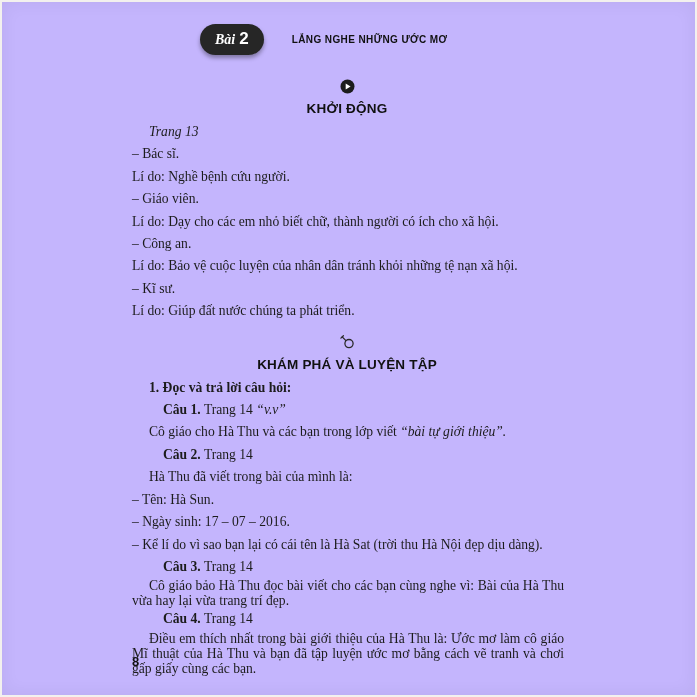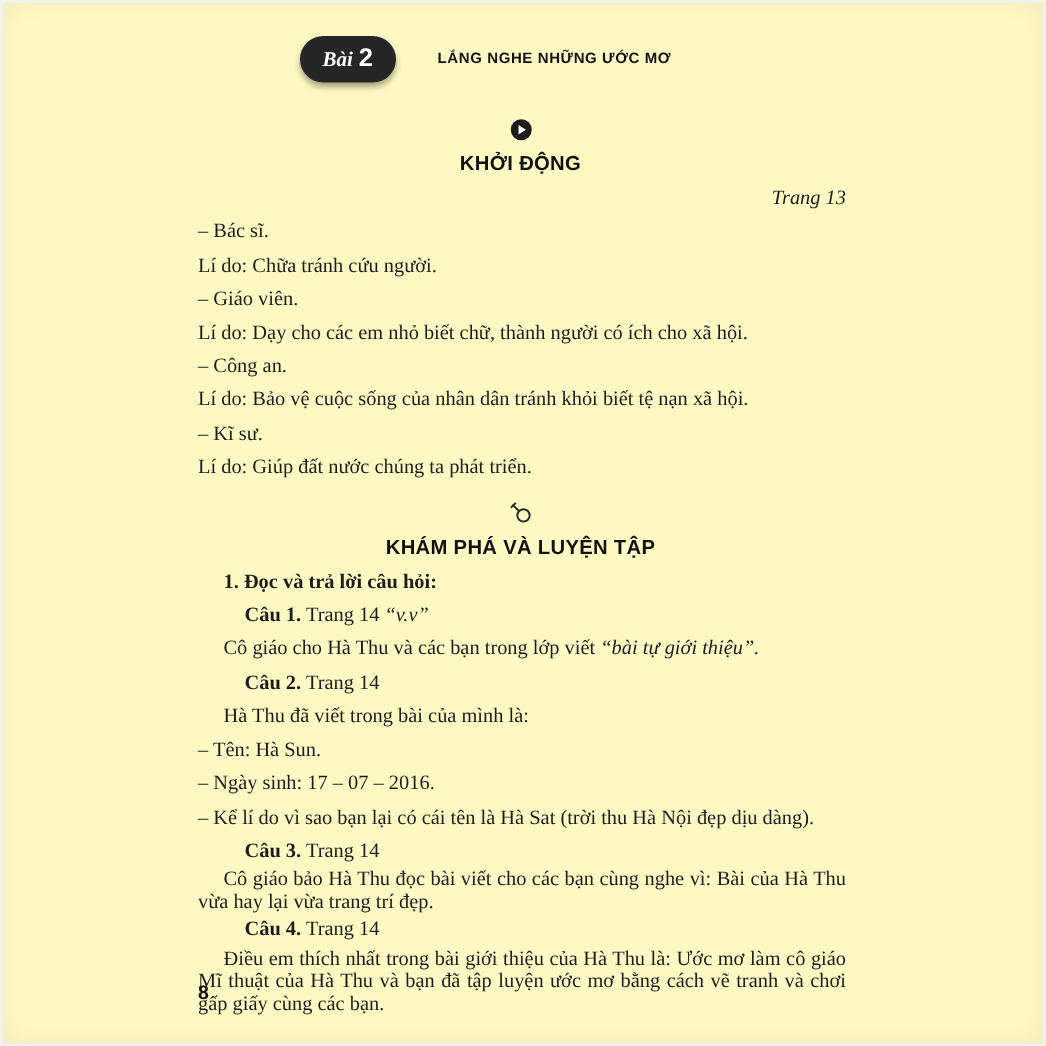--- a/index.html
+++ b/index.html
@@ -6,21 +6,21 @@
   body {
     width: 697px; height: 697px;
     background: #f3f1ee;
     font-family: "Liberation Serif", serif;
     overflow: hidden;
   }
   .page {
     position: relative;
     width: 693px; height: 693px;
     margin: 2px;
-    background: #fef9c3;
+    background: #c4b5fd;
     box-shadow: inset 0 0 18px rgba(0,0,0,0.06);
     color: #1c1c1c;
   }
 
   
   .title-row {
     position: absolute;
     top: 22px; left: 198px;
     display: flex; align-items: center; gap: 28px;
   }
@@ -62,21 +62,21 @@
   .section-heading.second { margin-top: 11px; }
   .icon-wrap { display: inline-flex; width: 16px; height: 16px; align-items: center; justify-content: center; }
 
   .line {
     margin: 0;
     font-size: 13.6px;
     line-height: 22.4px;
     color: #1c1c1c;
   }
   .indent { text-indent: 17px; }
-  .italic { font-style: italic; text-align: right; }
+  .italic { font-style: italic; }
   .bold { font-weight: 700; }
   .justify { text-align: justify; }
   .para {
     margin: 0;
     font-size: 13.6px;
     line-height: 15px;
     text-indent: 17px;
     text-align: justify;
   }
   .q-label { font-weight: 700; margin-left: 14px; }
@@ -112,25 +112,25 @@
           <circle cx="7.5" cy="7.5" r="7" fill="#1c1c1c"></circle>
           <path d="M5.7 4.4 L10.6 7.5 L5.7 10.6 Z" fill="#ffffff"></path>
         </svg>
       </span>
       <span class="heading-text">KHỞI ĐỘNG</span>
     </div>
 
     <p class="line indent italic">Trang 13</p>
 
     <p class="line">– Bác sĩ.</p>
-    <p class="line">Lí do: Chữa tránh cứu người.</p>
+    <p class="line">Lí do: Nghề bệnh cứu người.</p>
     <p class="line">– Giáo viên.</p>
     <p class="line">Lí do: Dạy cho các em nhỏ biết chữ, thành người có ích cho xã hội.</p>
     <p class="line">– Công an.</p>
-    <p class="line">Lí do: Bảo vệ cuộc sống của nhân dân tránh khỏi biết tệ nạn xã hội.</p>
+    <p class="line">Lí do: Bảo vệ cuộc luyện của nhân dân tránh khỏi những tệ nạn xã hội.</p>
     <p class="line">– Kĩ sư.</p>
     <p class="line">Lí do: Giúp đất nước chúng ta phát triển.</p>
 
     <div class="section-heading second">
       <span class="icon-wrap">
         <svg width="16" height="16" viewBox="0 0 16 16" aria-hidden="true" fill="none" stroke="#2a2a2a" stroke-width="1.3" stroke-linecap="round">
           <circle cx="10" cy="9.6" r="4.1"></circle>
           <path d="M6.9 6.6 L3.2 2.9"></path>
           <path d="M4.4 1.7 L1.9 4.1"></path>
         </svg>

